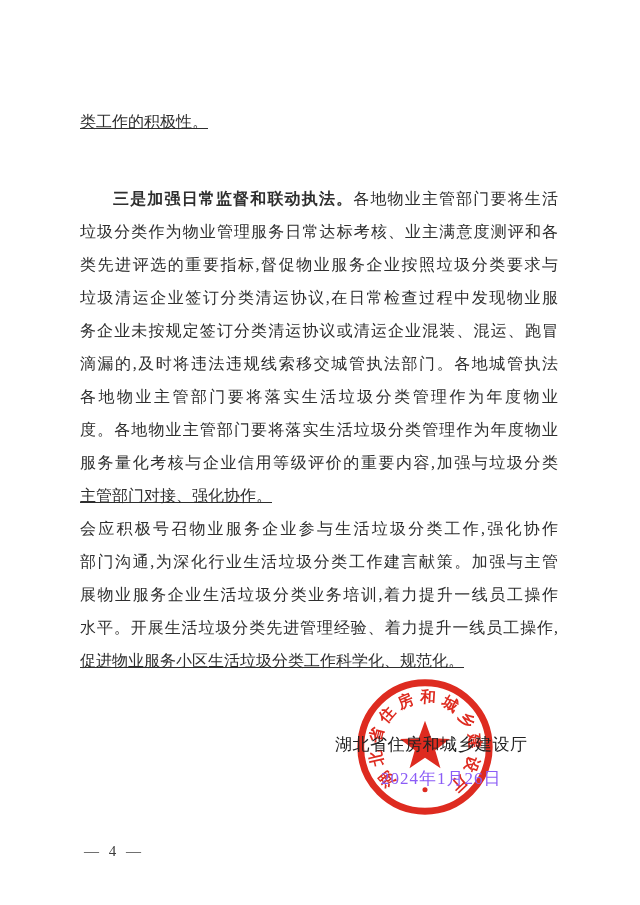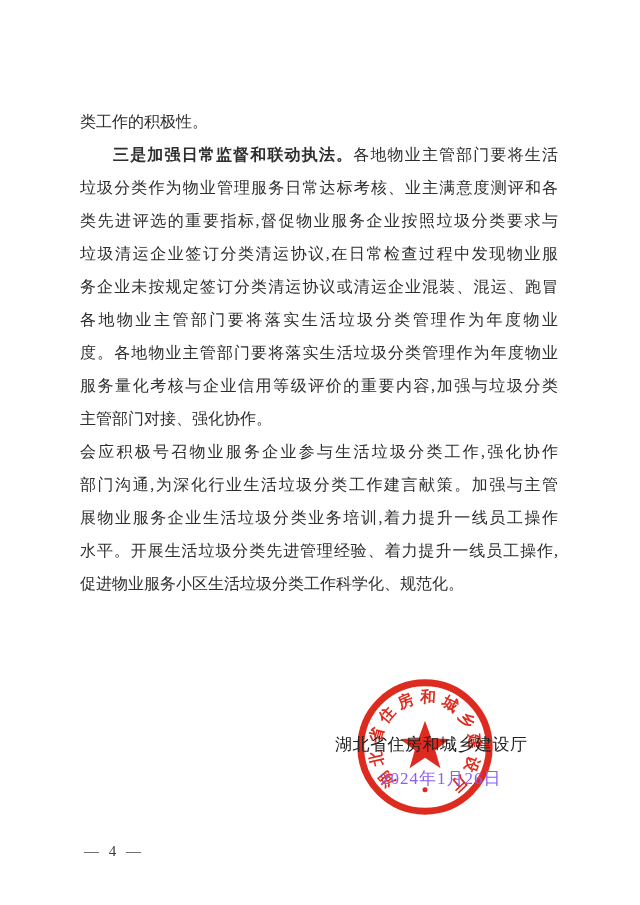--- a/index.html
+++ b/index.html
@@ -17,22 +17,22 @@
     color:#2e2e2e;
   }
   .line {
     height:33px; line-height:33px;
     font-size:16px;
     text-align:justify;
     text-align-last:justify;
     white-space:nowrap;
     letter-spacing:0;
   }
-  .line.last { text-align-last:left; }
-  .line.indent { text-indent:33px; }
+  .line.last { text-align-last:left;text-decoration:underline; }
+  .line.indent { text-indent:33px;margin-top:44px; }
   .b { font-weight:bold; font-family:"Liberation Sans","DejaVu Sans",sans-serif; }
   .seal {
     position:absolute;
     left:352px; top:674px;
     width:146px; height:146px;
     opacity:0.95;
   }
   .sig-agency {
     position:absolute;
     left:335px; top:733px;
@@ -57,20 +57,21 @@
 
 <div class="page">
 
   <div class="doc-body">
       <div class="line last"><span>类工作的积极性。</span></div>
       <div class="line indent"><span class="b">三是加强日常监督和联动执法。</span><span>各地物业主管部门要将生活</span></div>
       <div class="line"><span>垃圾分类作为物业管理服务日常达标考核、业主满意度测评和各</span></div>
       <div class="line"><span>类先进评选的重要指标,督促物业服务企业按照垃圾分类要求与</span></div>
       <div class="line"><span>垃圾清运企业签订分类清运协议,在日常检查过程中发现物业服</span></div>
       <div class="line"><span>务企业未按规定签订分类清运协议或清运企业混装、混运、跑冒</span></div>
+      <div class="line"><span>滴漏的,及时将违法违规线索移交城管执法部门。各地城管执法</span></div>
       <div class="line"><span>各地物业主管部门要将落实生活垃圾分类管理作为年度物业</span></div>
       <div class="line"><span>度。各地物业主管部门要将落实生活垃圾分类管理作为年度物业</span></div>
       <div class="line"><span>服务量化考核与企业信用等级评价的重要内容,加强与垃圾分类</span></div>
       <div class="line last"><span>主管部门对接、强化协作。</span></div>
       <div class="line"><span>会应积极号召物业服务企业参与生活垃圾分类工作,强化协作</span></div>
       <div class="line"><span>部门沟通,为深化行业生活垃圾分类工作建言献策。加强与主管</span></div>
       <div class="line"><span>展物业服务企业生活垃圾分类业务培训,着力提升一线员工操作</span></div>
       <div class="line"><span>水平。开展生活垃圾分类先进管理经验、着力提升一线员工操作,</span></div>
       <div class="line last"><span>促进物业服务小区生活垃圾分类工作科学化、规范化。</span></div>
     </div>

